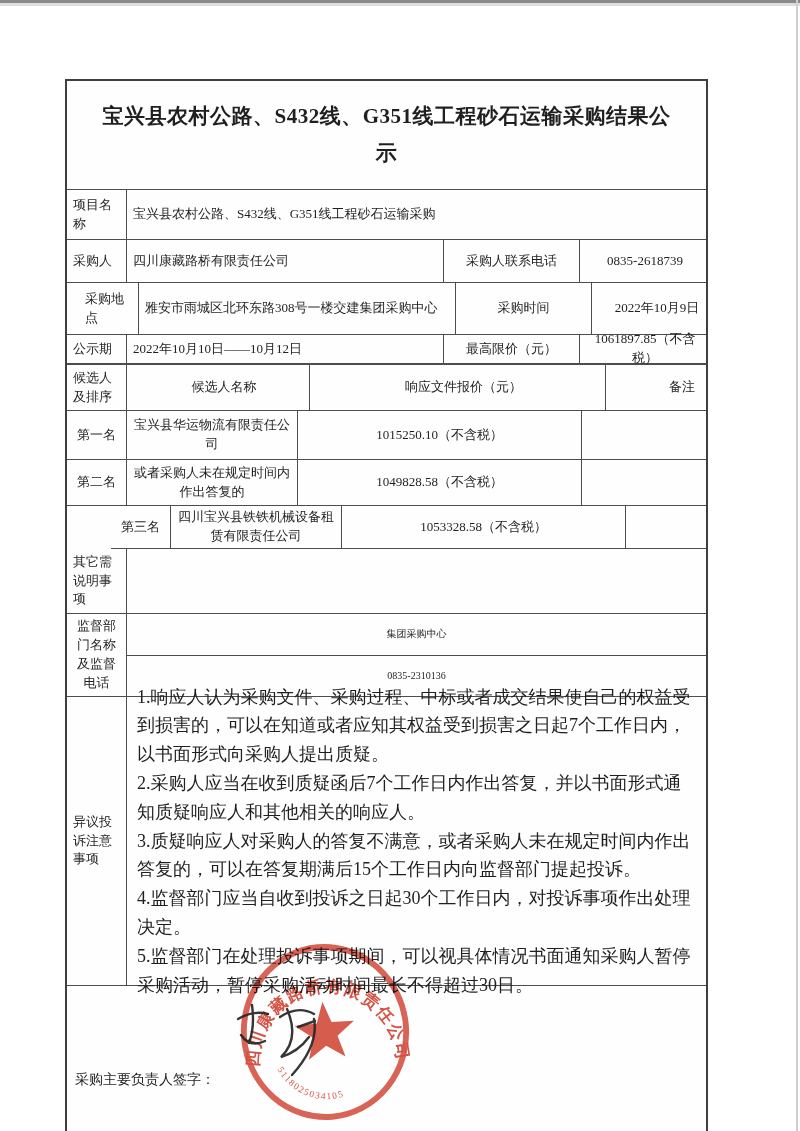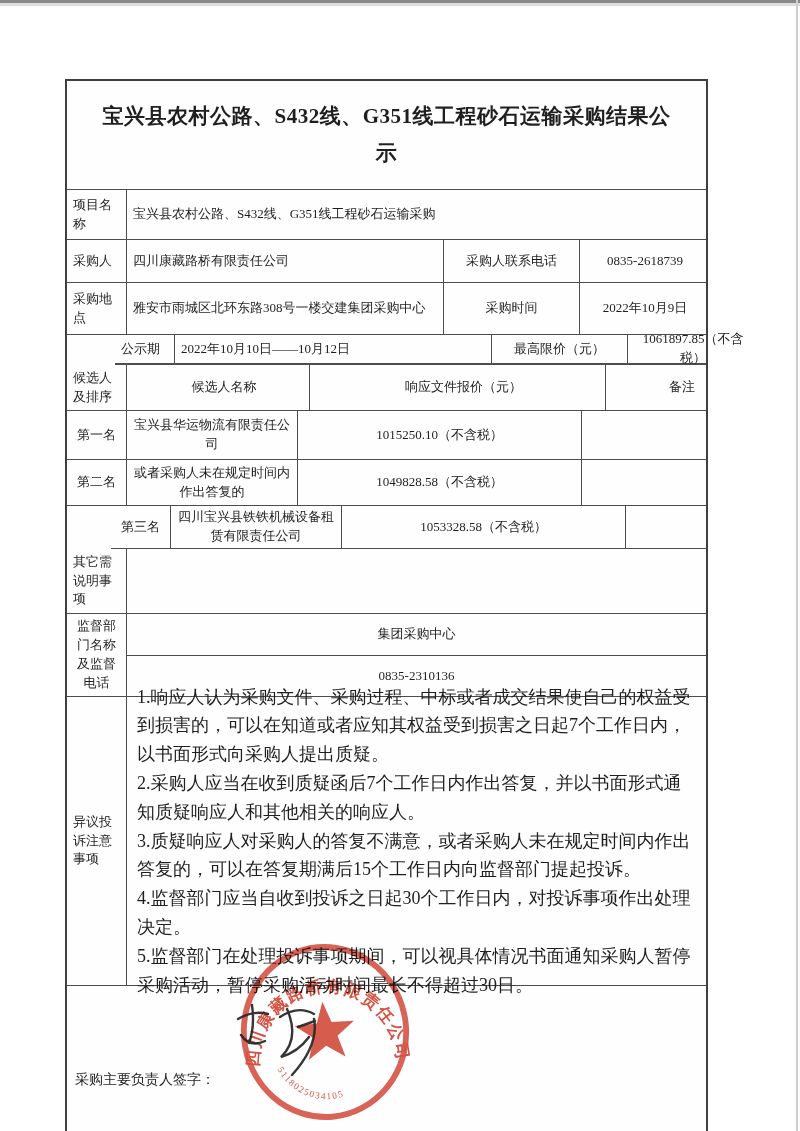--- a/index.html
+++ b/index.html
@@ -29,42 +29,42 @@
     font-size:13px; line-height:1.45;
   }
   .cell:last-child { border-right:none; }
   .cell.left { justify-content:flex-start; text-align:left; }
 
   .title-row { height:109px; display:flex; align-items:center; justify-content:center; border-bottom:1px solid #4d4d4d; }
   .doc-title { font-size:21px; font-weight:bold; text-align:center; line-height:1.75; padding:0 30px; letter-spacing:0.5px; }
 
   .r-project   { height:50px; }
   .r-purchaser { height:43px; }
-  .r-location  { height:52px; }
-  .r-publicity { height:30px; border-bottom-width:2px;margin-left:48px; }
+  .r-location  { height:52px;padding-left:12px; }
+  .r-publicity { height:30px; border-bottom-width:2px; }
   .r-chead     { height:46px;gap:12px; }
   .r-c1        { height:49px; }
   .r-c2        { height:46px; }
   .r-c3        { height:43px;margin-left:44px; }
   .r-other     { height:65px; }
   .r-superv    { height:83px; }
   .r-objection { height:289px; }
   .r-sign      { height:49px; flex:1; }
 
   .col-label { width:60px; flex:none; }
   .col-wide  { width:317px; flex:none; }
   .col-klabel{ width:136px; flex:none; }
   .col-kval  { width:130px; flex:none; }
 
   .col-rank  { width:60px;  flex:none; }
   .col-name  { width:171px; flex:none; }
   .col-price { width:284px; flex:none; }
   .col-rem   { width:128px; flex:none; }
   .sub-col   { display:flex; flex-direction:column; width:583px; }
-  .sub-cell  { flex:1; display:flex; align-items:center; justify-content:center; font-size:13px; }
+  .sub-cell  { flex:1; display:flex; align-items:center; justify-content:center; font-size:10px; }
   .sub-cell.first { border-bottom:1px solid #4d4d4d; }
 
   .objection-text { flex-direction:column; align-items:flex-start; justify-content:center; text-align:left; padding:8px 10px; }
   .objection-text p { font-size:18px; line-height:1.6; }
 
   .sign-row-cell { width:643px; justify-content:flex-start; text-align:left; padding-left:8px; font-size:14px; }
 
   .signature-svg { position:absolute; left:230px; top:993px; width:112px; height:92px; z-index:3; }
   .seal { position:absolute; left:237px; top:942px; width:176px; height:180px; z-index:2;
           mix-blend-mode:multiply; opacity:0.88; transform:rotate(-5deg); }

